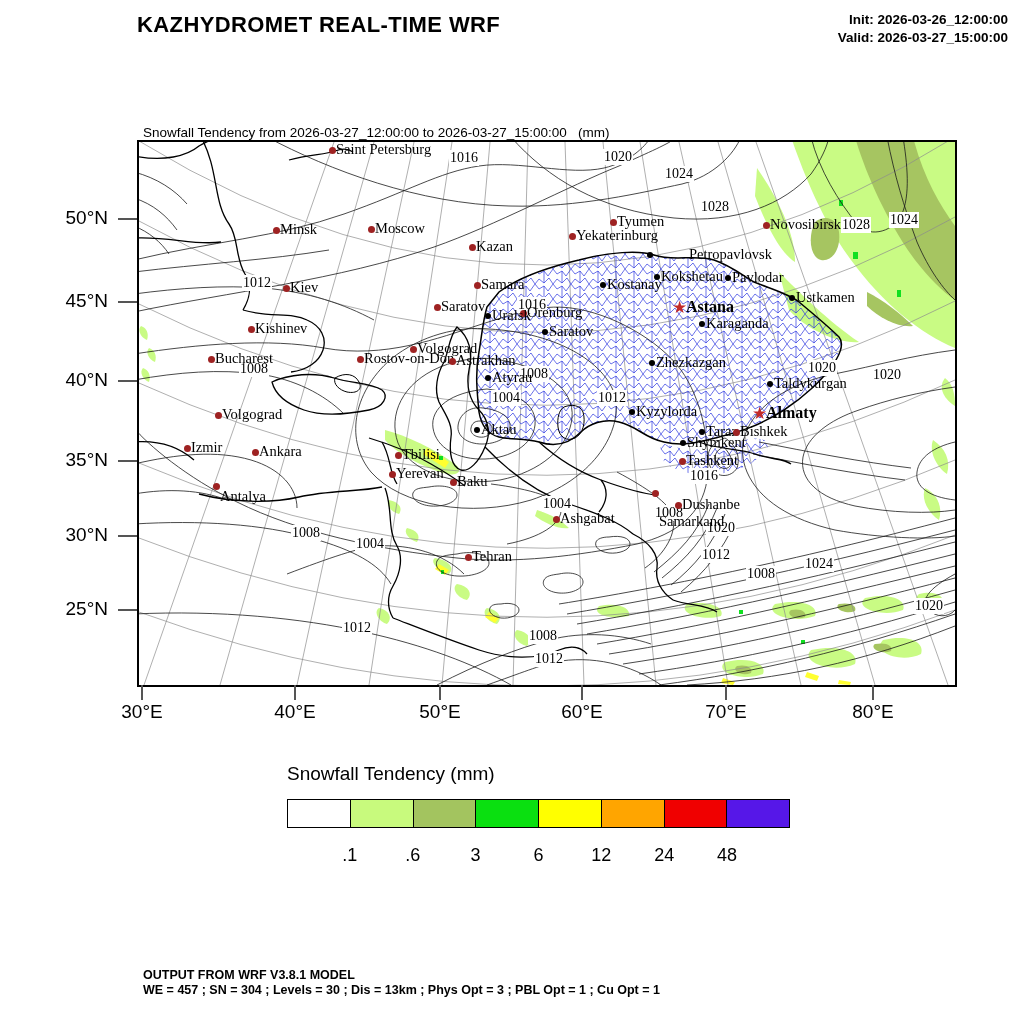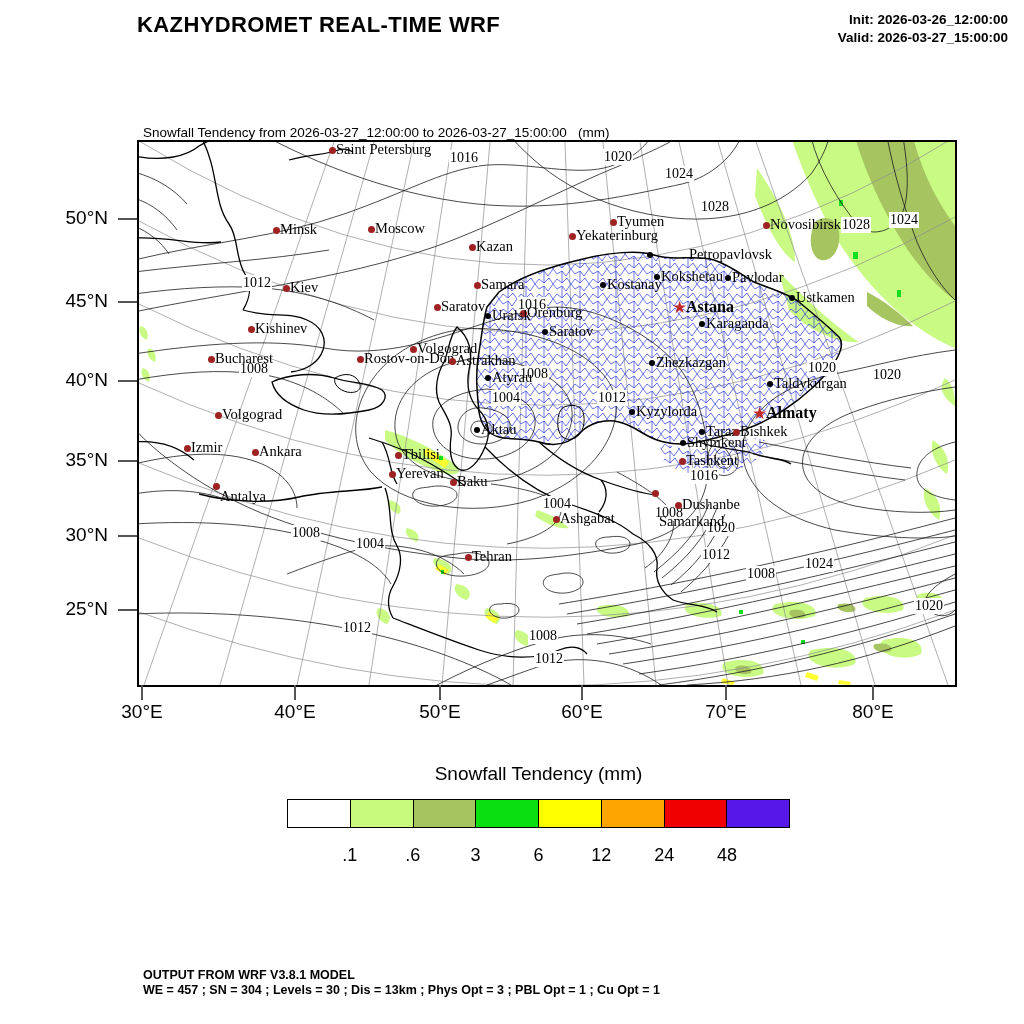--- a/index.html
+++ b/index.html
@@ -16,21 +16,21 @@
   .tickline-x{position:absolute;top:685px;height:15px;width:2px;background:#555}
   .xlab{position:absolute;top:701px;width:70px;text-align:center;font-size:19px}
   .dot{position:absolute;border-radius:50%}
   .dotr{width:7px;height:7px;background:#9e2222}
   .dotb{width:6px;height:6px;background:#000}
   .star{position:absolute;font-size:17px;line-height:20px;color:#c22a2a;font-family:"DejaVu Sans",sans-serif}
   .clab{position:absolute;font-family:"Liberation Serif",serif;font-size:14.5px;white-space:nowrap}
   .cbold{font-weight:700;font-size:16px}
   .plab{position:absolute;font-family:"Liberation Serif",serif;font-size:14px;background:#fff;
         padding:0 1px;white-space:nowrap}
-  .cb-title{position:absolute;left:287px;top:763px;width:503px;text-align:center;font-size:19px}
+  .cb-title{position:absolute;left:287px;top:763px;width:503px;text-align:left;font-size:19px}
   .cb-segments{position:absolute;left:287px;top:799px;width:503px;height:29px;display:flex}
   .cbseg{flex:1;border:1px solid #000}
   .cbseg + .cbseg{margin-left:-1px}
   .cblab{position:absolute;top:845px;width:44px;text-align:center;font-size:18px}
   .footer{position:absolute;left:143px;top:968px;font-size:12.5px;font-weight:700;line-height:15px}
 </style>
 </head>
 <body>
 
 <div class="page">

